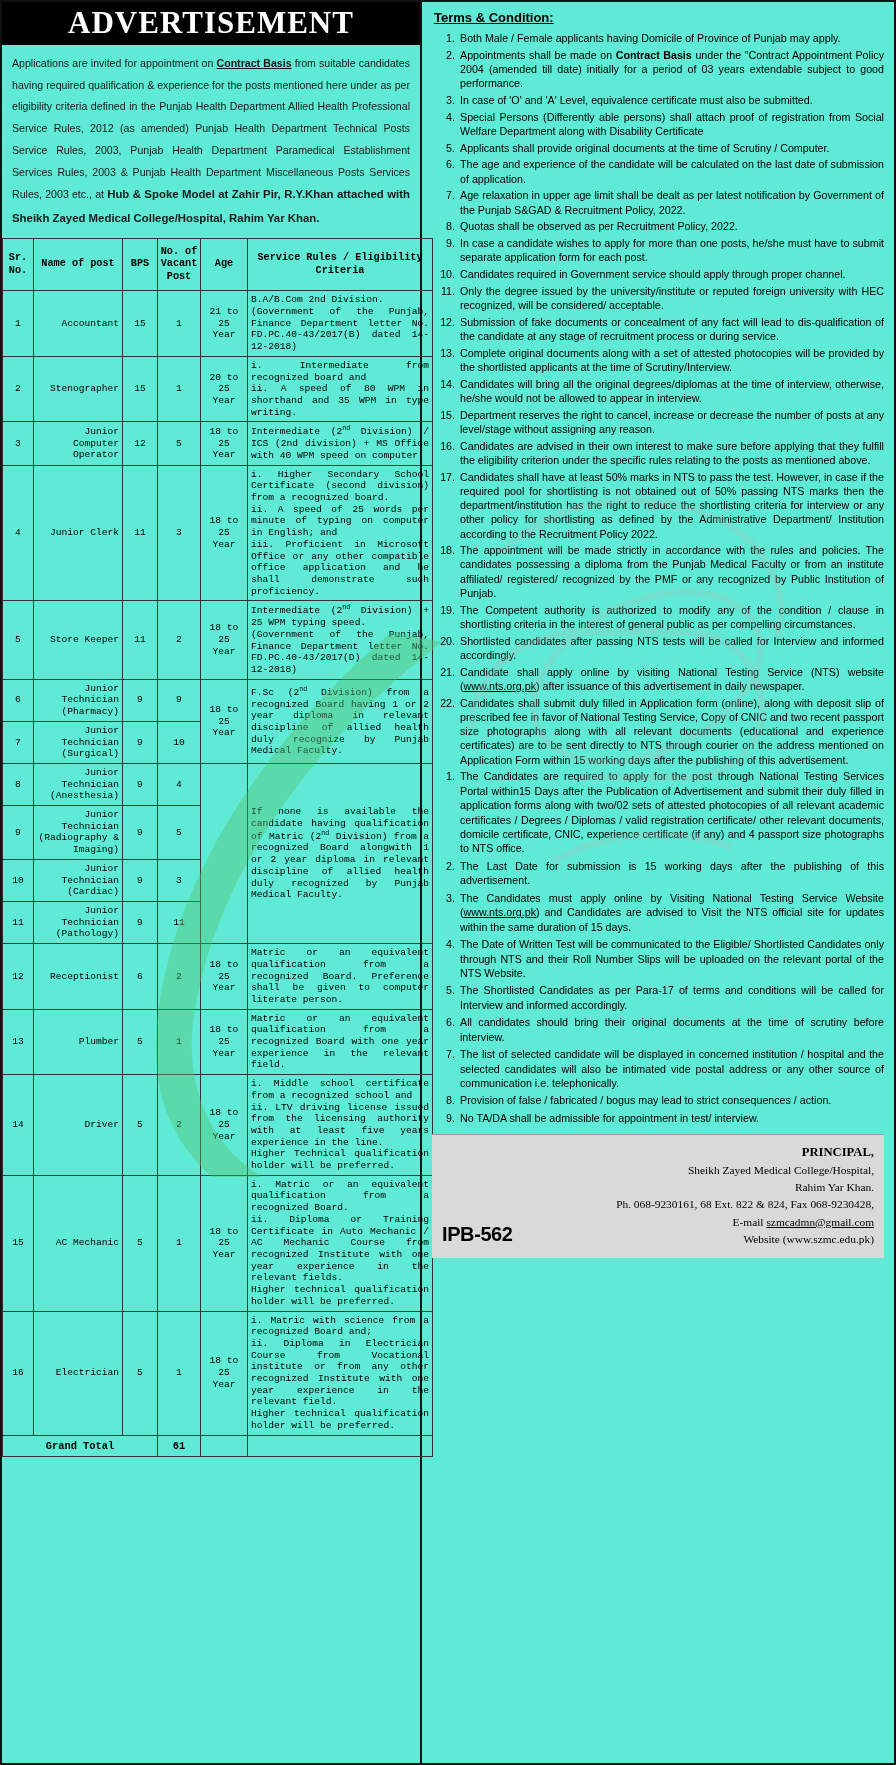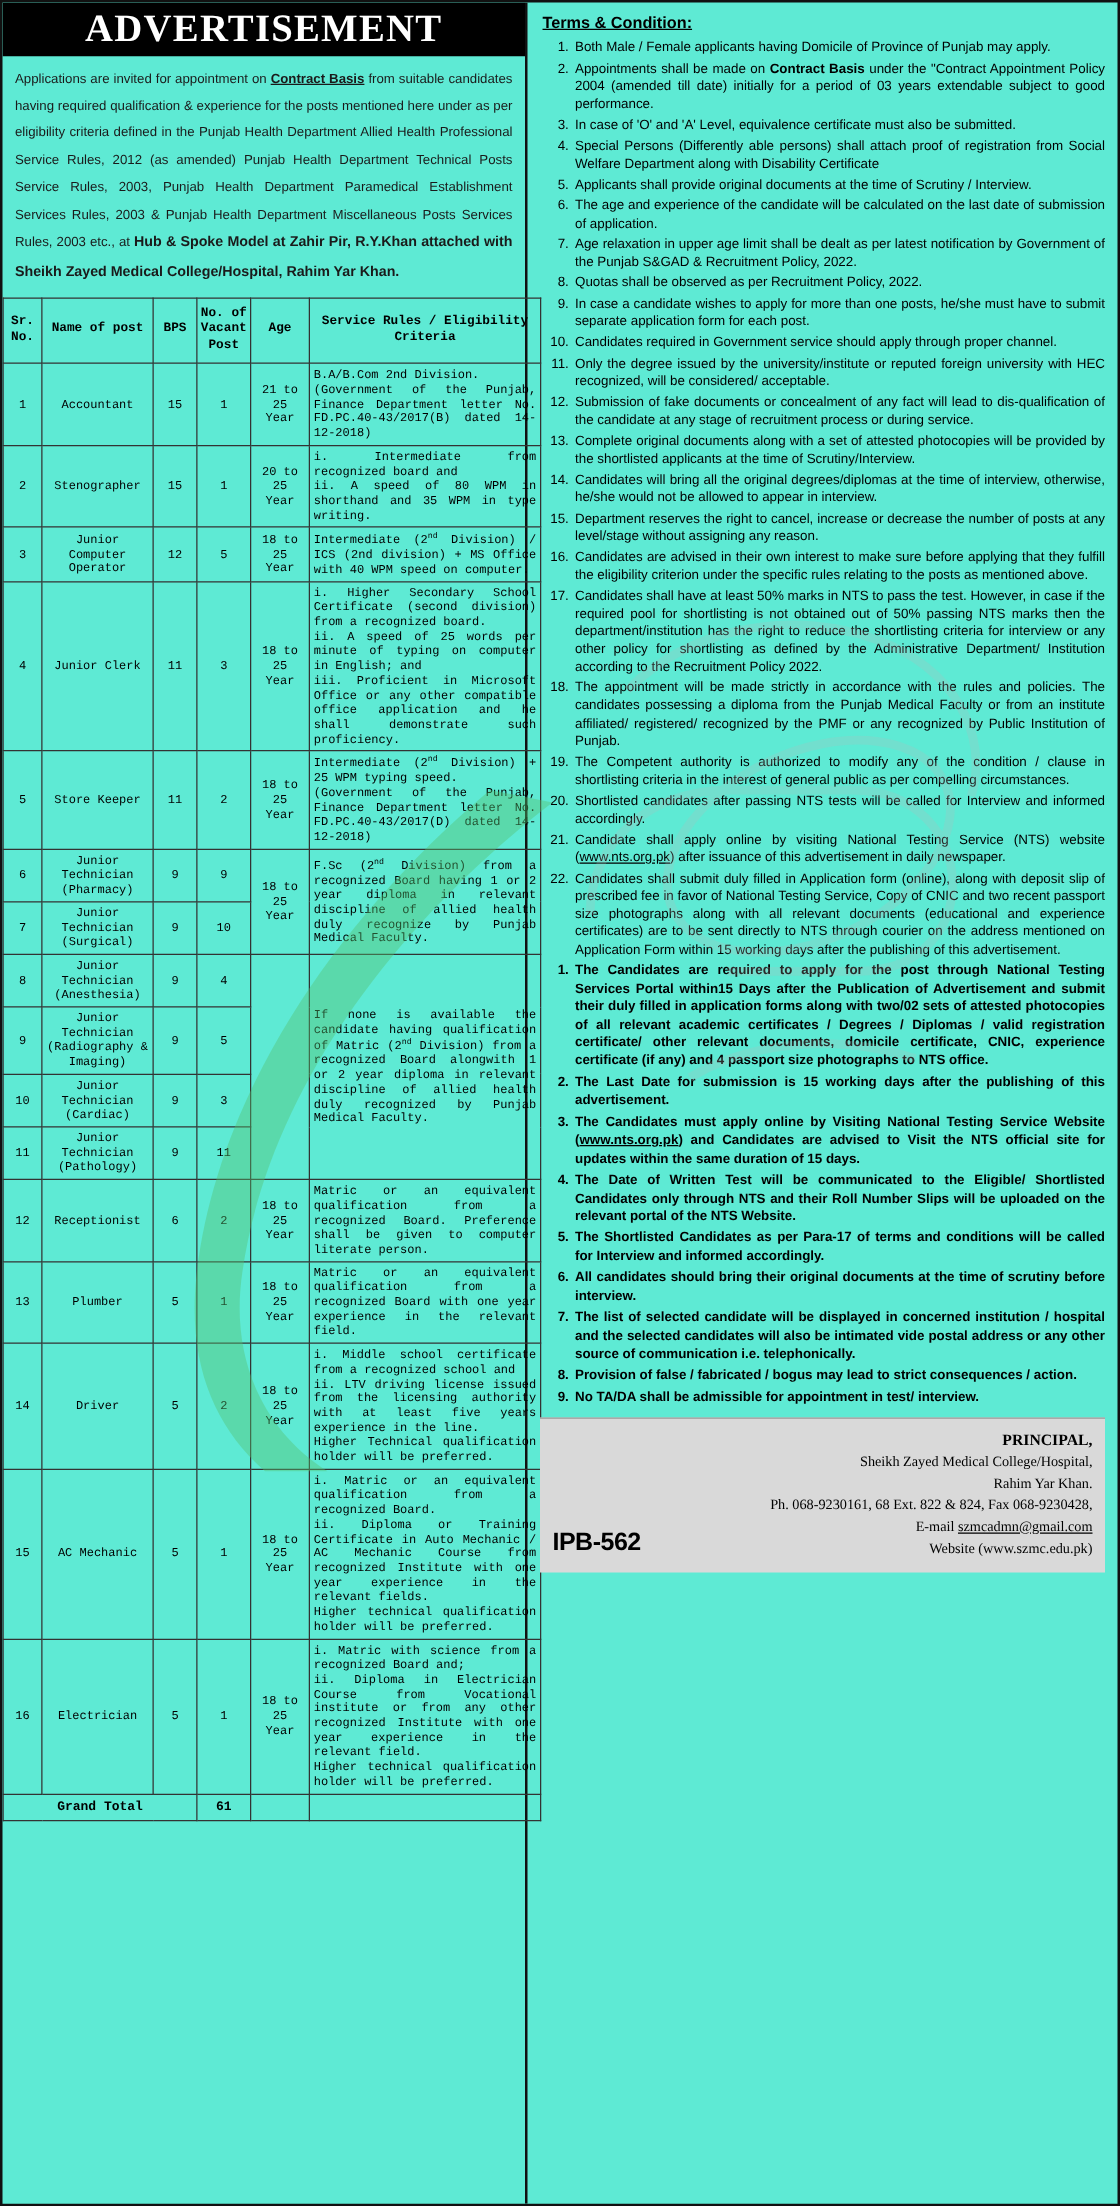--- a/index.html
+++ b/index.html
@@ -99,21 +99,21 @@
     padding: 7px 2px;
   }
   th.c-sr    { width: 26px; }
   th.c-name  { width: 84px; }
   th.c-bps   { width: 30px; }
   th.c-vac   { width: 38px; }
   th.c-age   { width: 42px; }
   th.c-rules { width: 180px; }
 
   td.ctr { text-align: center; }
-  td.post { text-align: center; padding-left: 5px; }
+  td.post { text-align: right; padding-left: 5px; }
   td.rules { text-align: justify; font-size: 9.4px; line-height: 1.26; padding: 4px 4px; }
   td.rules .ln { display: block; }
   sup { font-size: 6.6px; vertical-align: super; }
   tr.total td {
     font-weight: bold;
     text-align: center;
     font-size: 10.4px;
     padding: 4px 6px;
   }
   
@@ -151,21 +151,21 @@
     text-decoration: underline;
     margin: 5px 0 3px 0;
   }
   ol.howto {
     margin: 0;
     padding-left: 26px;
     font-size: 10.7px;
     line-height: 1.35;
     text-align: justify;
   }
-  ol.howto > li { margin-bottom: 3px; padding-left: 2px; font-weight: bold; }
+  ol.howto > li { margin-bottom: 3px; padding-left: 2px; }
 
   .footer {
     margin-top: 6px;
     background: #d9d9d9;
     border-top: 1px solid #999;
     padding: 8px 10px 10px 10px;
     display: flex;
     align-items: flex-end;
     justify-content: space-between;
     font-family: "Liberation Serif", serif;
@@ -387,21 +387,21 @@
 
   <div class="right-col">
 
     <div class="sec-title">Terms &amp; Condition:</div>
 
     <ol class="terms">
       <li>Both Male / Female applicants having Domicile of Province of Punjab may apply.</li>
       <li>Appointments shall be made on <b>Contract Basis</b> under the "Contract Appointment Policy 2004 (amended till date) initially for a period of 03 years extendable subject to good performance.</li>
       <li>In case of 'O' and 'A' Level, equivalence certificate must also be submitted.</li>
       <li>Special Persons (Differently able persons) shall attach proof of registration from Social Welfare Department along with Disability Certificate</li>
-      <li>Applicants shall provide original documents at the time of Scrutiny / Interview.</li>
+      <li>Applicants shall provide original documents at the time of Scrutiny / Computer.</li>
       <li>The age and experience of the candidate will be calculated on the last date of submission of application.</li>
       <li>Age relaxation in upper age limit shall be dealt as per latest notification by Government of the Punjab S&amp;GAD &amp; Recruitment Policy, 2022.</li>
       <li>Quotas shall be observed as per Recruitment Policy, 2022.</li>
       <li>In case a candidate wishes to apply for more than one posts, he/she must have to submit separate application form for each post.</li>
       <li>Candidates required in Government service should apply through proper channel.</li>
       <li>Only the degree issued by the university/institute or reputed foreign university with HEC recognized, will be considered/ acceptable.</li>
       <li>Submission of fake documents or concealment of any fact will lead to dis-qualification of the candidate at any stage of recruitment process or during service.</li>
       <li>Complete original documents along with a set of attested photocopies will be provided by the shortlisted applicants at the time of Scrutiny/Interview.</li>
       <li>Candidates will bring all the original degrees/diplomas at the time of interview, otherwise, he/she would not be allowed to appear in interview.</li>
       <li>Department reserves the right to cancel, increase or decrease the number of posts at any level/stage without assigning any reason.</li>

